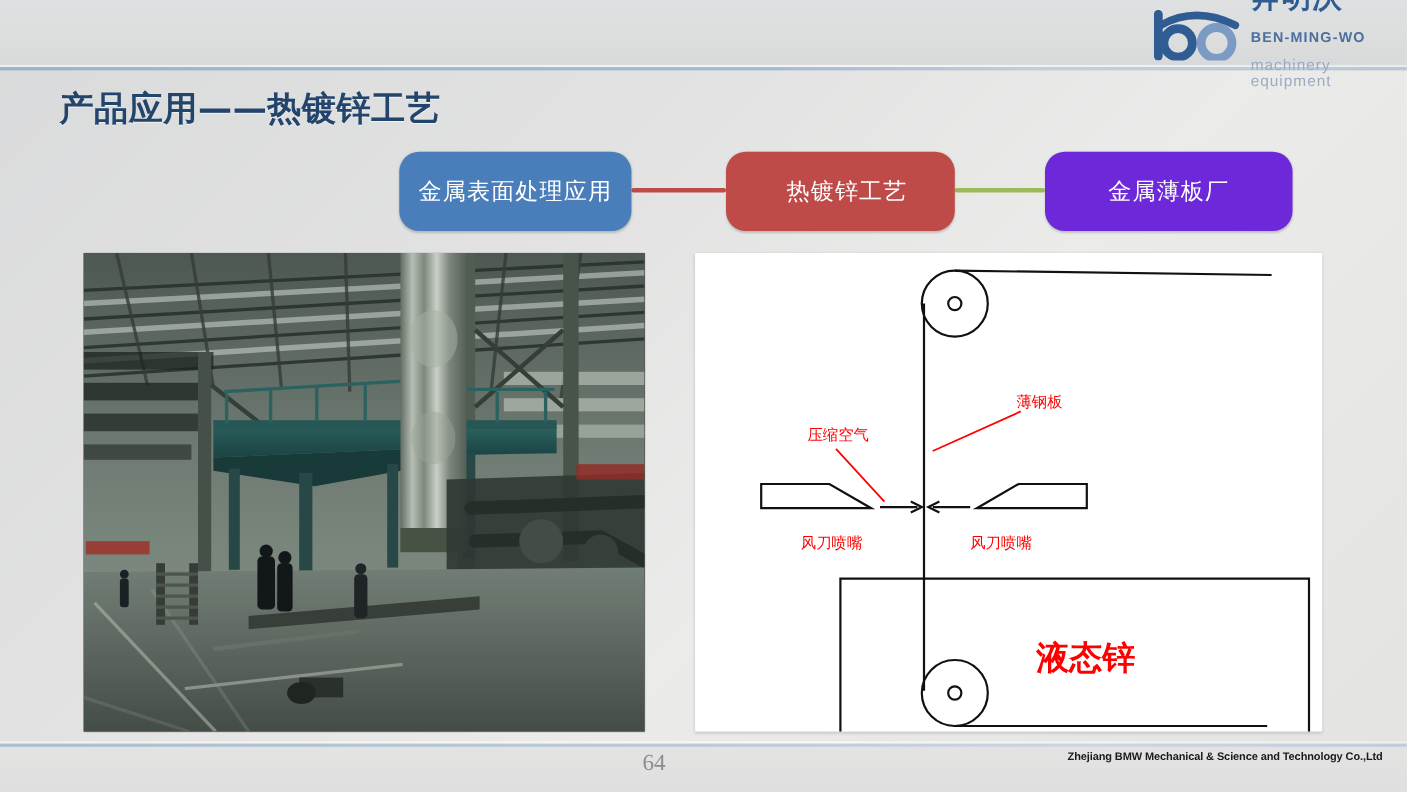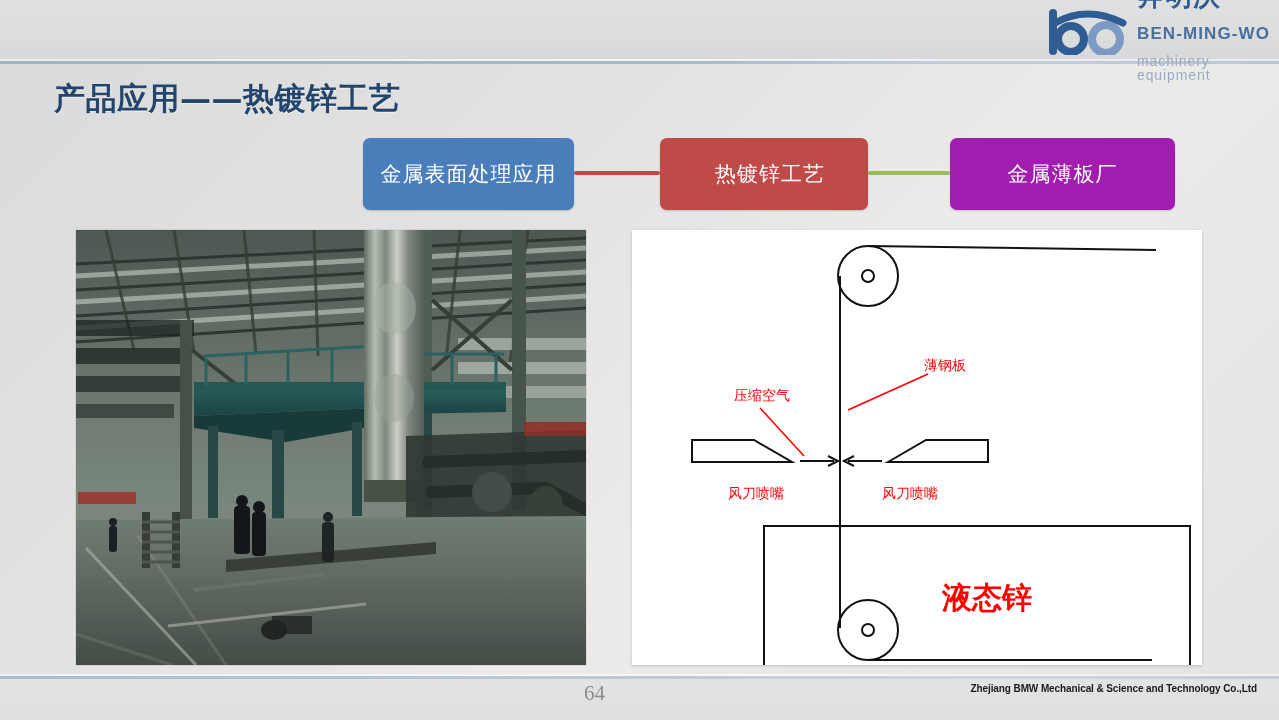--- a/index.html
+++ b/index.html
@@ -33,21 +33,21 @@
     width:222px; height:56px;
     display:flex; align-items:center; gap:6px;
   }
   #logo-mark{ width:82px; height:46px; flex:0 0 auto; }
   #logo-text{ display:flex; flex-direction:column; justify-content:flex-end; line-height:1; }
   #logo-cn{
     font-size:27px; font-weight:bold; color:#2f5c92;
     letter-spacing:1px; font-family:"DejaVu Sans","Liberation Sans",sans-serif;
   }
   #logo-en{
-    font-size:17px; font-weight:bold; color:#4a6e9e;
+    font-size:13px; font-weight:bold; color:#4a6e9e;
     letter-spacing:1.1px; margin-top:16px;
   }
   #logo-tag{
     font-size:14px; color:#9aacc4; letter-spacing:0.9px; margin-top:12px;
   }
 
   
   #page-title{
     position:absolute; left:54px; top:78px;
     font-size:31px; font-weight:bold; color:#24456b;
@@ -56,21 +56,21 @@
     text-shadow:0 1px 0 rgba(255,255,255,.55);
   }
 
   
   #flow{
     position:absolute; left:363px; top:138px;
     width:812px; height:72px;
   }
   .flow-box{
     position:absolute; top:0; height:72px;
-    border-radius:7px;
+    border-radius:18px;
     display:flex; align-items:center; justify-content:center;
     color:#ffffff; font-size:21px; letter-spacing:1px;
     font-family:"DejaVu Sans","Liberation Sans",sans-serif;
     box-shadow:0 1px 2px rgba(0,0,0,.18);
   }
   #flow-box-0{ left:0px;   width:211px; }
   #flow-box-1{ left:297px; width:208px; }
   #flow-box-2{ left:587px; width:225px; }
   .flow-link{ position:absolute; top:33px; height:4px; border-radius:2px; }
   #flow-link-0{ left:211px; width:86px; }
@@ -152,21 +152,21 @@
 </div>
 
 <div id="page-title">产品应用——热镀锌工艺</div>
 
 <div id="flow">
   <div id="flow-link-0" class="flow-link" style="background: rgb(190, 75, 72);"></div>
   <div id="flow-link-1" class="flow-link" style="background: rgb(155, 187, 89);"></div>
 
   <div id="flow-box-0" class="flow-box" style="background: rgb(74, 126, 187);">金属表面处理应用</div>
   <div id="flow-box-1" class="flow-box" style="background: rgb(190, 75, 72); padding-left: 12px;">热镀锌工艺</div>
-  <div id="flow-box-2" class="flow-box" style="background: #a21caf;">金属薄板厂</div>
+  <div id="flow-box-2" class="flow-box" style="background: #6d28d9;">金属薄板厂</div>
 </div>
 
 <div id="photo">
   <svg viewBox="0 0 510 435" xmlns="http://www.w3.org/2000/svg">
     <defs>
       <linearGradient id="pg-sky" x1="0" y1="0" x2="0" y2="1">
         <stop offset="0%" stop-color="#55605a"></stop>
         <stop offset="45%" stop-color="#7d8a80"></stop>
         <stop offset="100%" stop-color="#9aa79a"></stop>
       </linearGradient>

